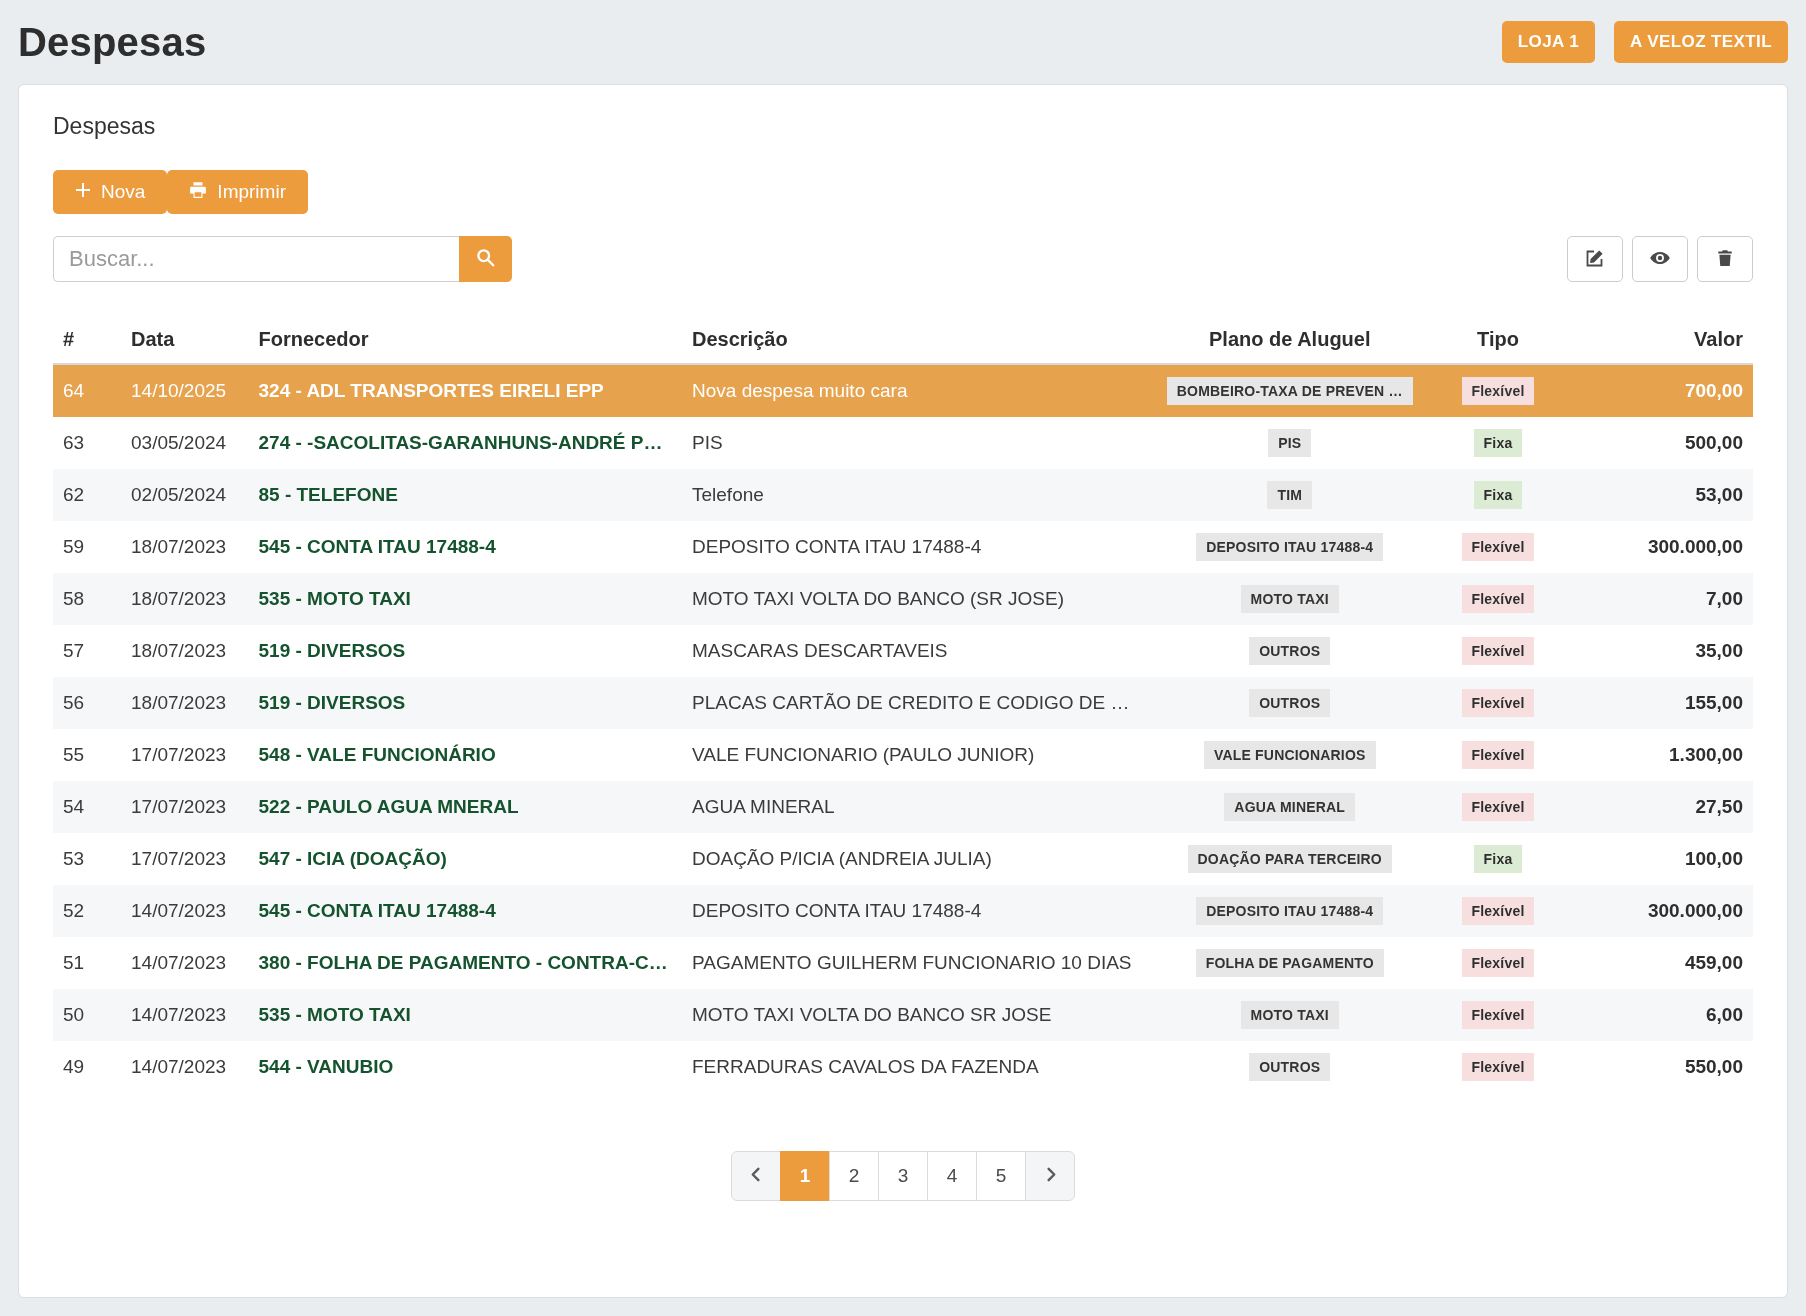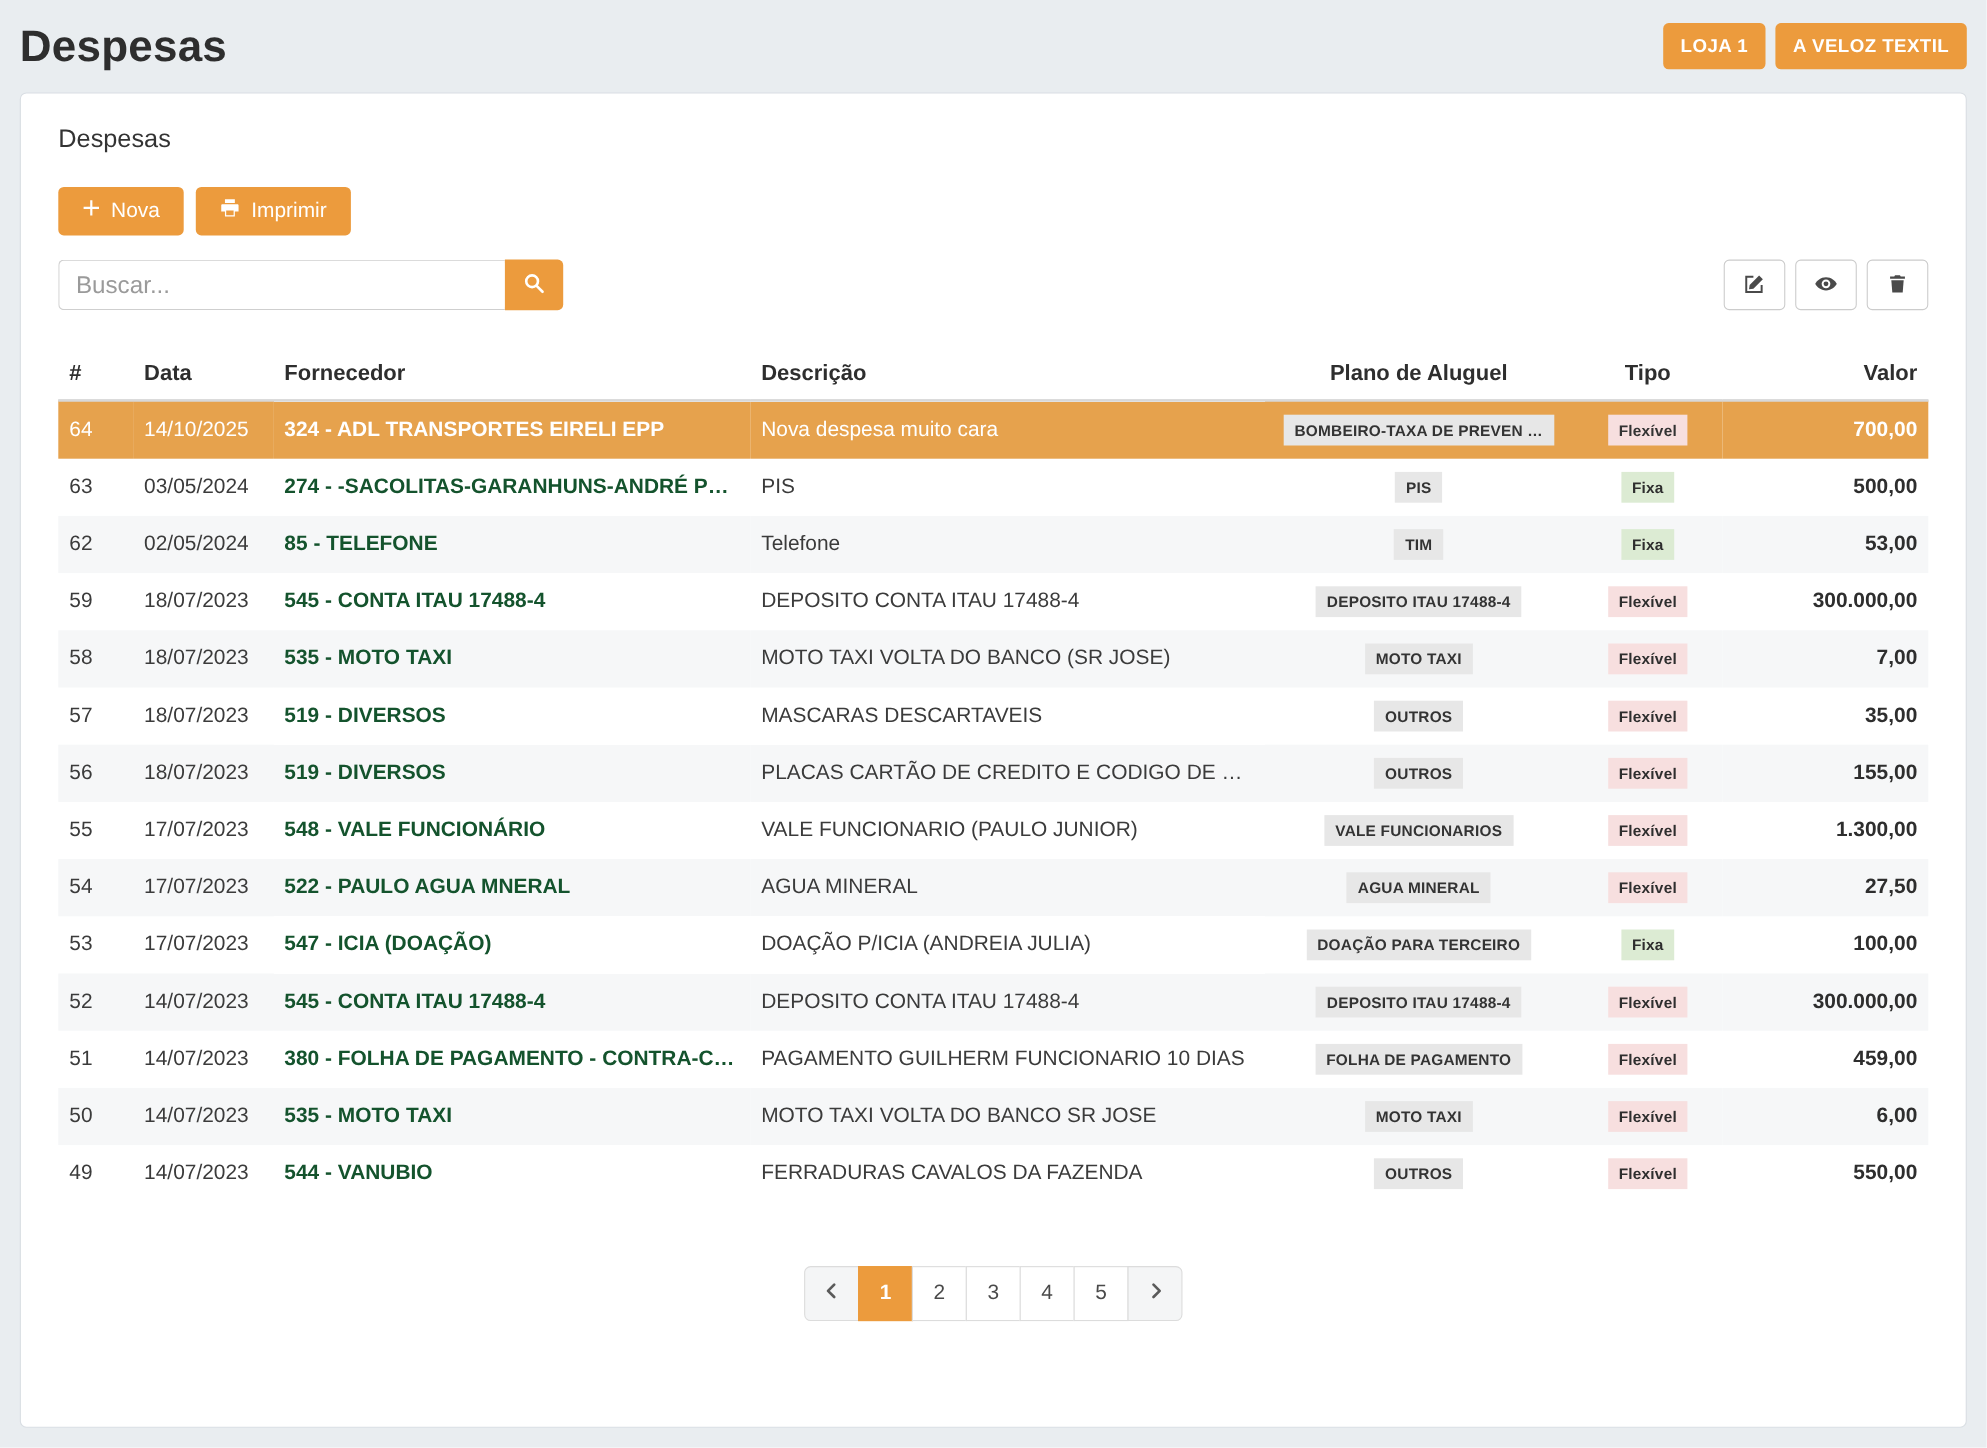--- a/index.html
+++ b/index.html
@@ -7,36 +7,36 @@
   body {
     font-family:"Liberation Sans","DejaVu Sans",sans-serif;
     background:var(--page-bg,#E9EDF0);
     color:#3B3B3B;
   }
   .page { width:1806px; height:1316px; padding:0 18px 18px 18px; overflow:hidden; }
 
   
   .topbar { height:84px; display:flex; align-items:center; justify-content:space-between; }
   .topbar h1 { font-size:40px; font-weight:700; color:#2E2E2E; letter-spacing:.2px; }
-  .topbar-actions { display:flex; gap:9px;padding-left:20px; }
+  .topbar-actions { display:flex; gap:19px;padding-left:20px; }
   .btn { border:none; cursor:pointer; font-family:inherit; }
   .btn-store {
     background:var(--accent,#EC9B3D); color:#fff; font-weight:700; font-size:17px;
     padding:11px 16px; border-radius:5px; letter-spacing:.4px;
   }
 
   
   .card {
     background:#fff; border:1px solid #D9DEE3; border-radius:6px;
     padding:28px 34px; height:1214px; overflow:hidden;
   }
   .card-title { font-size:23px; font-weight:400; color:#333; }
 
   
-  .toolbar { margin-top:30px; display:flex; gap:11px; }
+  .toolbar { margin-top:30px; display:flex; gap:0; }
   .btn-orange {
     background:var(--accent,#EC9B3D); color:#fff; font-size:19px;
     padding:0 22px; height:44px; border-radius:5px;
     display:inline-flex; align-items:center; gap:10px;
   }
   .btn-orange svg { flex:0 0 auto; }
 
   
   .controls-row { margin-top:22px; display:flex; align-items:center; justify-content:space-between; }
   .search-group { display:flex; }

